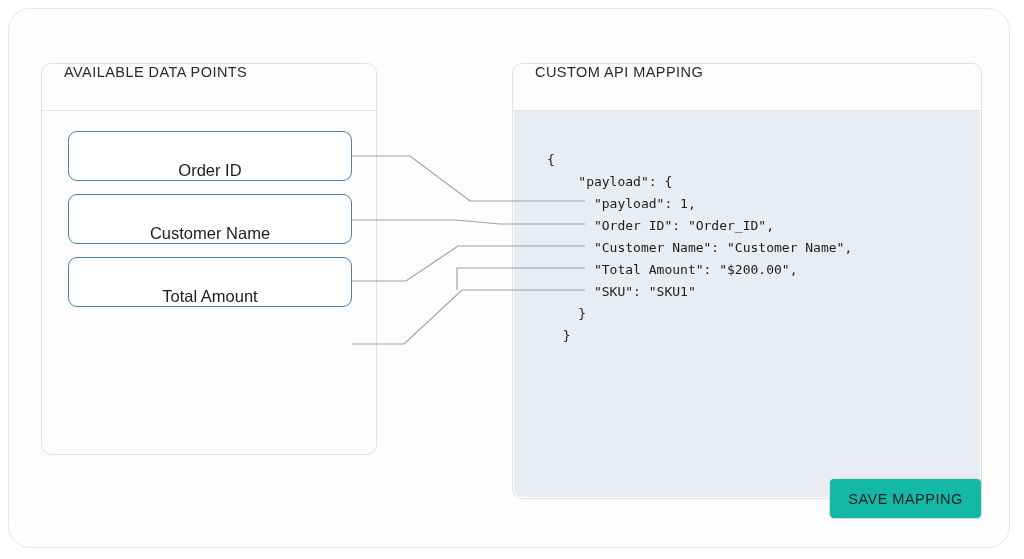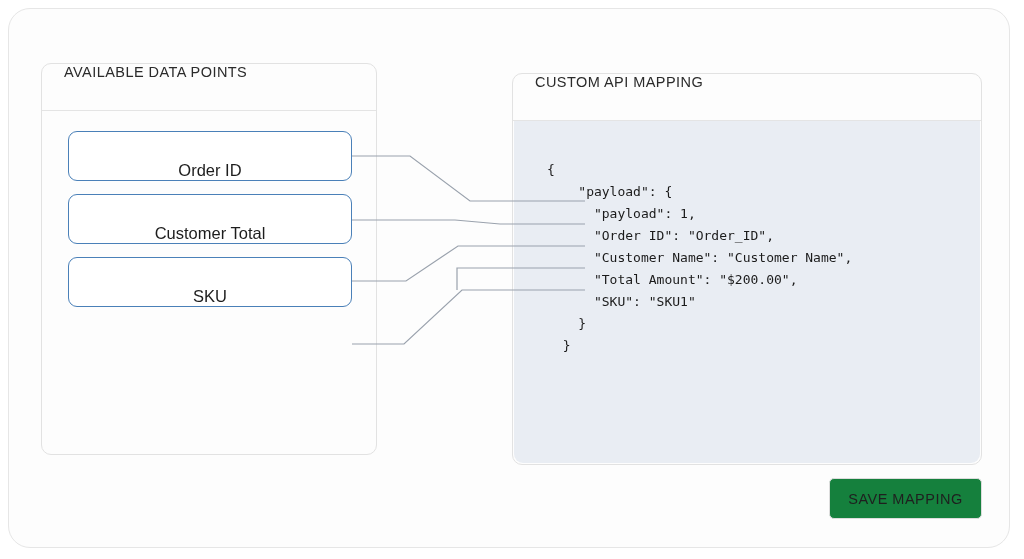--- a/index.html
+++ b/index.html
@@ -27,21 +27,21 @@
 
   
   .panel{
     position:absolute;
     background:#fdfdfd;
     border:1px solid #e2e2e2;
     border-radius:10px;
     box-sizing:border-box;
   }
   .panel-left{ left:41px; top:63px; width:336px; height:392px; }
-  .panel-right{ left:512px; top:63px; width:470px; height:392px;margin-top:10px; }
+  .panel-right{ left:512px; top:63px; width:470px; height:436px; }
 
   .panel-header{
     position:absolute;
     left:0;top:0;right:0;height:47px;
     border-bottom:1px solid #e4e4e4;
     box-sizing:border-box;
     display:flex;align-items:flex-start;
   }
   .panel-header-title{
     margin-left:22px;
@@ -92,21 +92,21 @@
     position:absolute;
     left:0;top:0;width:1024px;height:559px;
     pointer-events:none;
   }
 
   
   .save-button{
     position:absolute;
     left:829px; top:478px;
     width:153px; height:41px;
-    background:#15803d;
+    background:#14b8a6;
     border:1px solid #dddddd;
     border-radius:5px;
     box-sizing:border-box;
     display:flex;align-items:center;justify-content:center;
     font-family:"Liberation Sans", sans-serif;
     font-size:14.5px;
     letter-spacing:0.5px;
     color:#1f1f1f;
     cursor:pointer;
   }
@@ -120,24 +120,24 @@
 
   <div class="panel panel-left">
     <div class="panel-header">
       <span class="panel-header-title">AVAILABLE DATA POINTS</span>
     </div>
     <div class="chips">
       <div class="chip">
         <span>Order ID</span>
       </div>
       <div class="chip">
-        <span>Customer Total</span>
+        <span>Customer Name</span>
       </div>
       <div class="chip">
-        <span>SKU</span>
+        <span>Total Amount</span>
       </div>
     </div>
   </div>
 
   <div class="panel panel-right">
     <div class="panel-header">
       <span class="panel-header-title">CUSTOM API MAPPING</span>
     </div>
     <div class="code-area">
       <pre class="code-block">{

